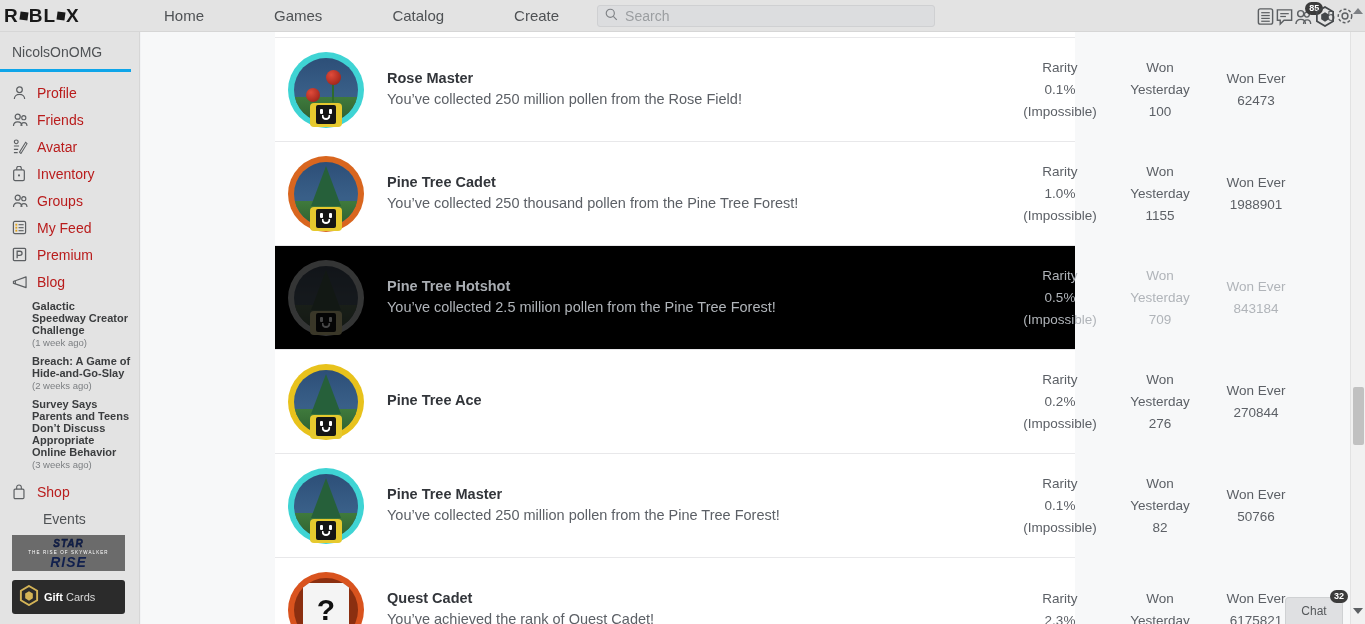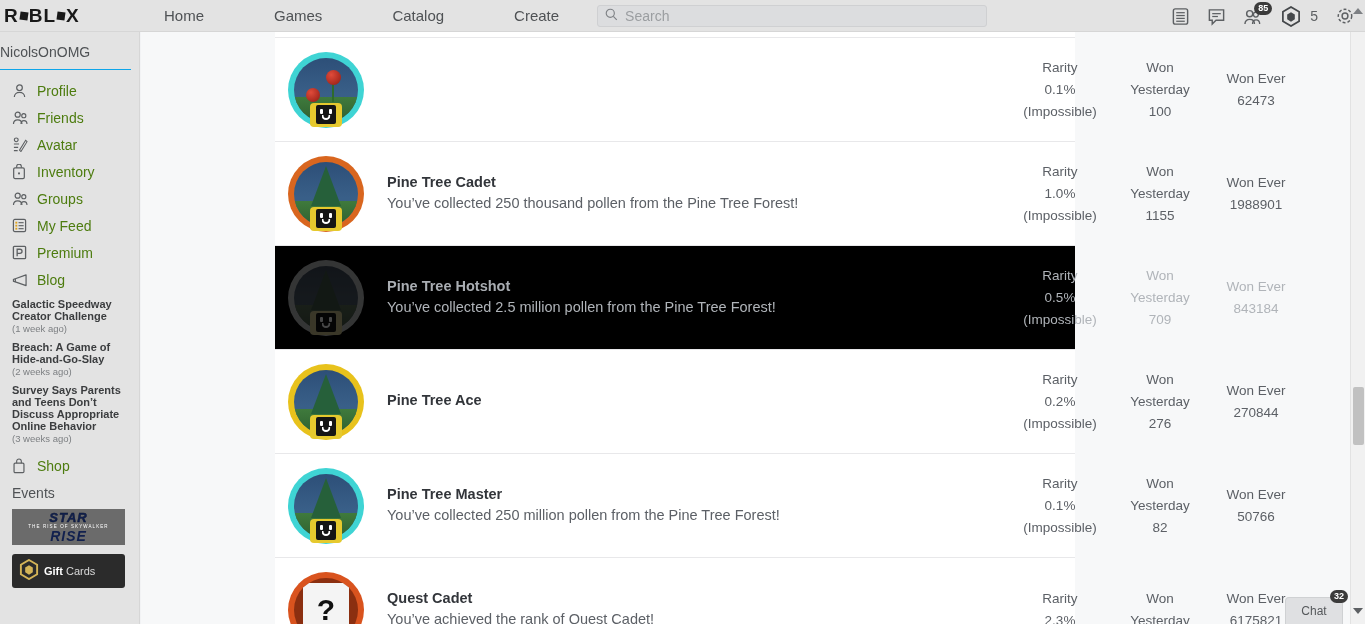--- a/index.html
+++ b/index.html
@@ -26,38 +26,38 @@
   }
   .logo .sq { display:inline-block; width:8px; height:8px; background:#191919; transform: rotate(8deg); margin:0 1px; vertical-align: 2px;}
   .navlinks { display: flex; align-items: center; }
   .navlink {
     font-size: 15px; color: #4f5255; padding: 0 14px;
     white-space: nowrap; cursor: pointer;
   }
   .navlink.home { margin-left: 10px; }
   .searchwrap {
     margin-left: 24px;
-    width: 390px; height: 22px;
+    width: 338px; height: 22px;
     background: #dcdddf;
     border: 1px solid #cfd0d2;
     border-radius: 3px;
     display: flex; align-items: center; padding: 0 7px;
   }
   .searchwrap svg { flex: 0 0 auto; }
   .searchinput {
     border: 0; outline: 0; background: transparent;
     font-family: "Liberation Sans", sans-serif;
     font-size: 14px; color: #6a6d70;
     margin-left: 7px; width: 295px;
   }
   .searchinput::placeholder { color: #9b9ea1; }
 
   .navright {
     position: absolute; right: 10px; top: 0; height: 32px;
-    display: flex; align-items: center; gap: 17px;
+    display: flex; align-items: center; 
   }
   .navicon { position: relative; cursor: pointer; line-height: 0; }
   .countbadge {
     position: absolute; top: -5px; right: -8px;
     background: #3b3b3b; color: #fff;
     font-size: 9px; font-weight: bold;
     border-radius: 9px; padding: 1px 4px;
     line-height: 11px; min-width: 16px; text-align: center;
   }
   .robuxcount { font-size: 14px; color: #5d6063; margin-left: -8px; }
@@ -66,44 +66,44 @@
   .sidebar {
     position: absolute; top: 32px; left: 0;
     width: 140px; height: 592px;
     background: #e3e3e3;
     border-right: 1px solid #d6d6d6;
     padding: 8px 0 0 0;
     overflow: hidden;
   }
   .username {
     font-size: 14px; color: #4f5255;
-    padding: 4px 0 9px 0;
-    border-bottom: 1px solid #0ea5e9;
+    padding: 4px 0 9px 12px;
+    border-bottom: 3px solid #0ea5e9;
     margin: 0 8px 7px 0;
   }
   .navitem {
     display: flex; align-items: center;
     height: 27px; padding-left: 12px;
-    font-size: 14px; color: #4d7c0f; cursor: pointer;
+    font-size: 14px; color: #b91c1c; cursor: pointer;
   }
   .navitem .ic { width: 22px; line-height: 0; flex: 0 0 auto; }
   .navitem .lbl { margin-left: 3px; }
 
-  .blogpost { padding: 5px 8px 2px 12px; cursor: pointer; }
+  .blogpost { padding: 5px 8px 2px 12px; cursor: pointer; margin-left: 20px; }
   .blogpost .t { font-size: 11px; font-weight: bold; color: #3b3d3f; line-height: 12px; }
   .blogpost .d { font-size: 9.5px; color: #7c7f82; margin-top: 1px; }
 
-  .events-label { font-size: 14px; color: #4f5255; padding: 6px 0 4px 12px; }
+  .events-label { font-size: 14px; color: #4f5255; padding: 6px 0 4px 12px; margin-left: 31px; }
 
   .banner-sw {
     margin: 4px 0 0 12px; width: 113px; height: 36px;
     background: #6b6b6b; position: relative; overflow: hidden; cursor: pointer;
     display: flex; flex-direction: column; align-items: center; justify-content: center;
   }
-  .sw-top { font-size: 13px; font-weight: bold; font-style: italic; color: #11204e;
+  .sw-top { font-size: 10px; font-weight: bold; font-style: italic; color: #11204e;
             letter-spacing: 1px; -webkit-text-stroke: 0.4px #0a1433; line-height: 12px; }
   .sw-mid { font-size: 4.5px; color: #ffffff; letter-spacing: 1.1px; line-height: 6px; }
   .sw-bot { font-size: 14px; font-weight: bold; font-style: italic; color: #11204e;
             letter-spacing: 1px; line-height: 13px; }
 
   .banner-gc {
     margin: 9px 0 0 12px; width: 113px; height: 34px;
     background: #2b2b2b; border-radius: 3px; cursor: pointer;
     display: flex; align-items: center; padding-left: 7px; gap: 5px;
   }
@@ -421,20 +421,24 @@
           </div>
         </div>
         <div class="head">
           <div class="face">
             <span class="eye l"></span>
             <span class="eye r"></span>
             <span class="mouth"></span>
           </div>
         </div>
       </div>
+      <div class="texts">
+        <div class="b-title">Rose Master</div>
+        <div class="b-desc">You’ve collected 250 million pollen from the Rose Field!</div>
+      </div>
       <div class="stats">
         <div class="stat rarity">
           <div class="lab">Rarity</div>
           <div class="val">0.1%</div>
           <div class="val">(Impossible)</div>
         </div>
         <div class="stat yesterday">
           <div class="lab">Won</div>
           <div class="lab">Yesterday</div>
           <div class="val">100</div>

